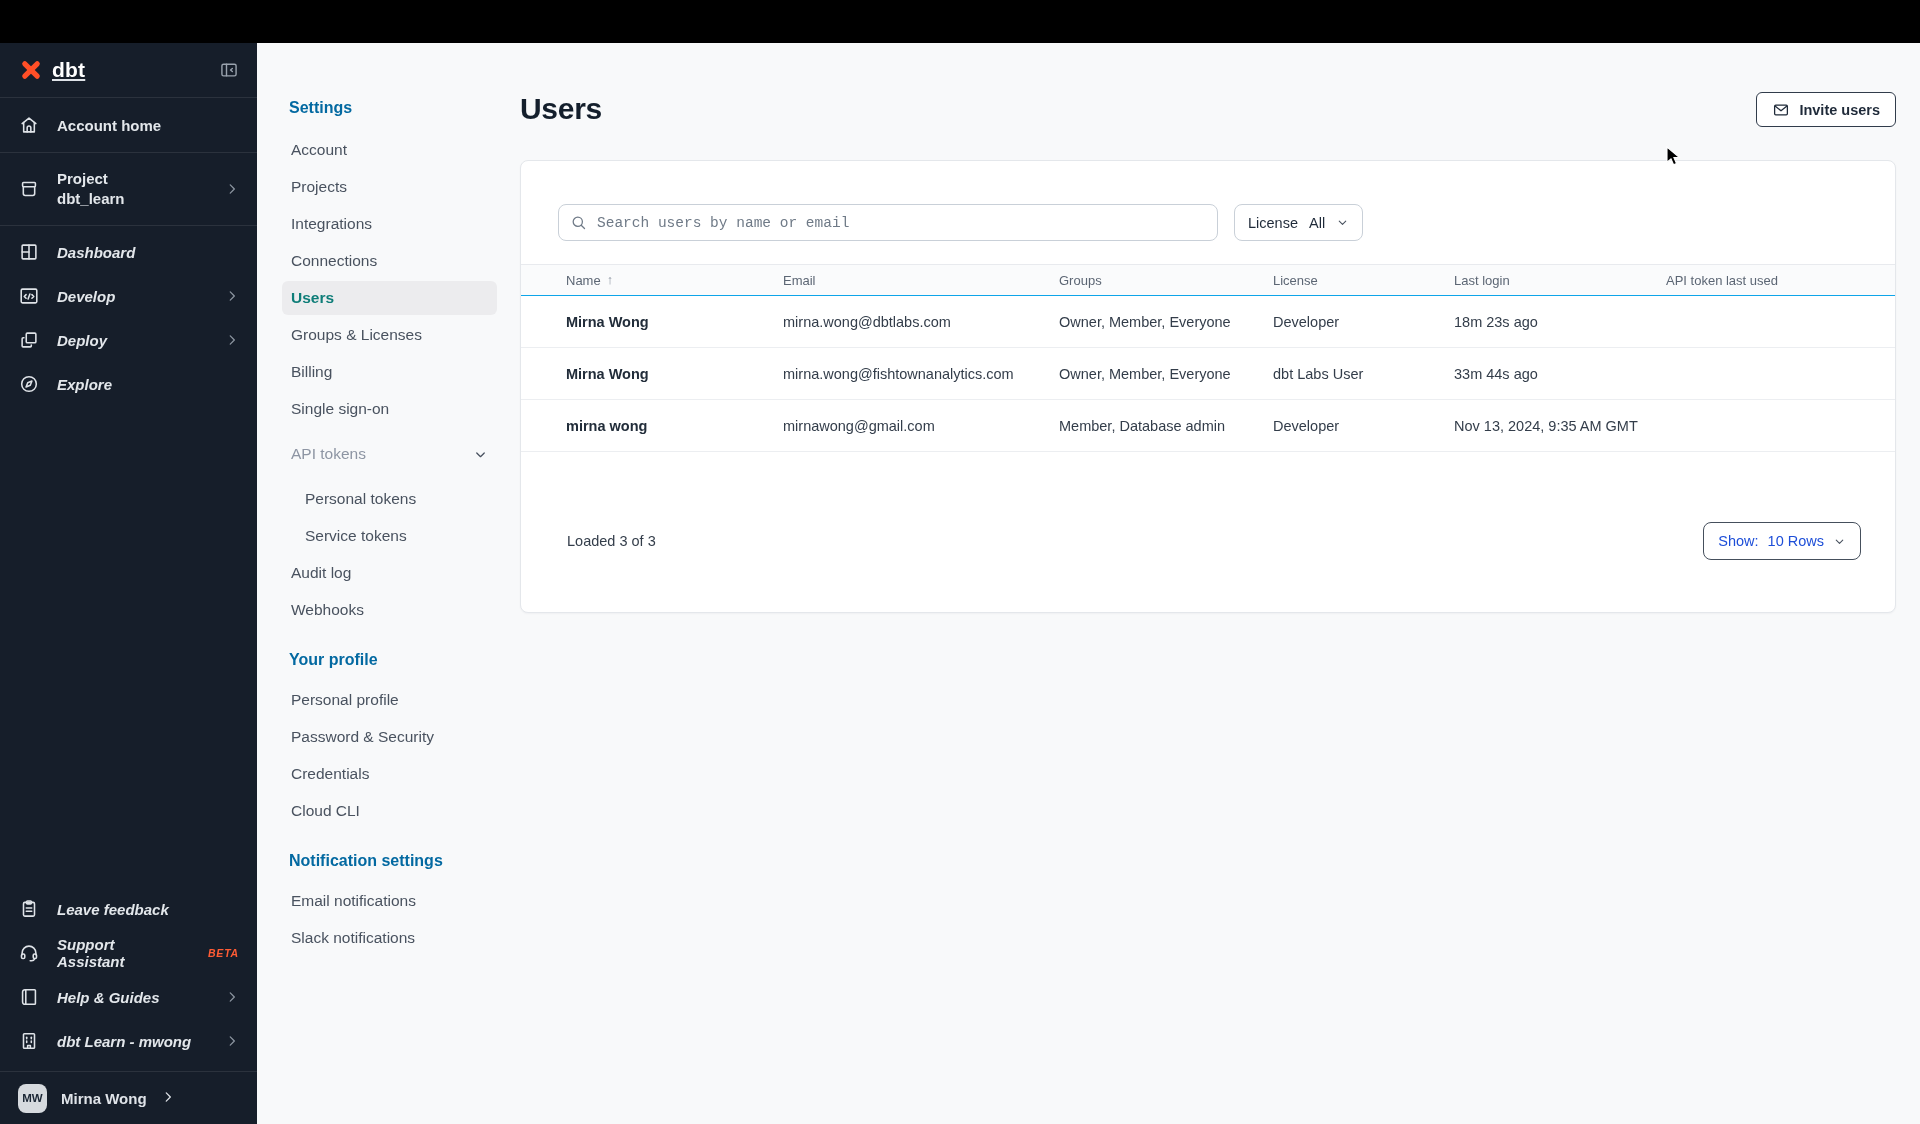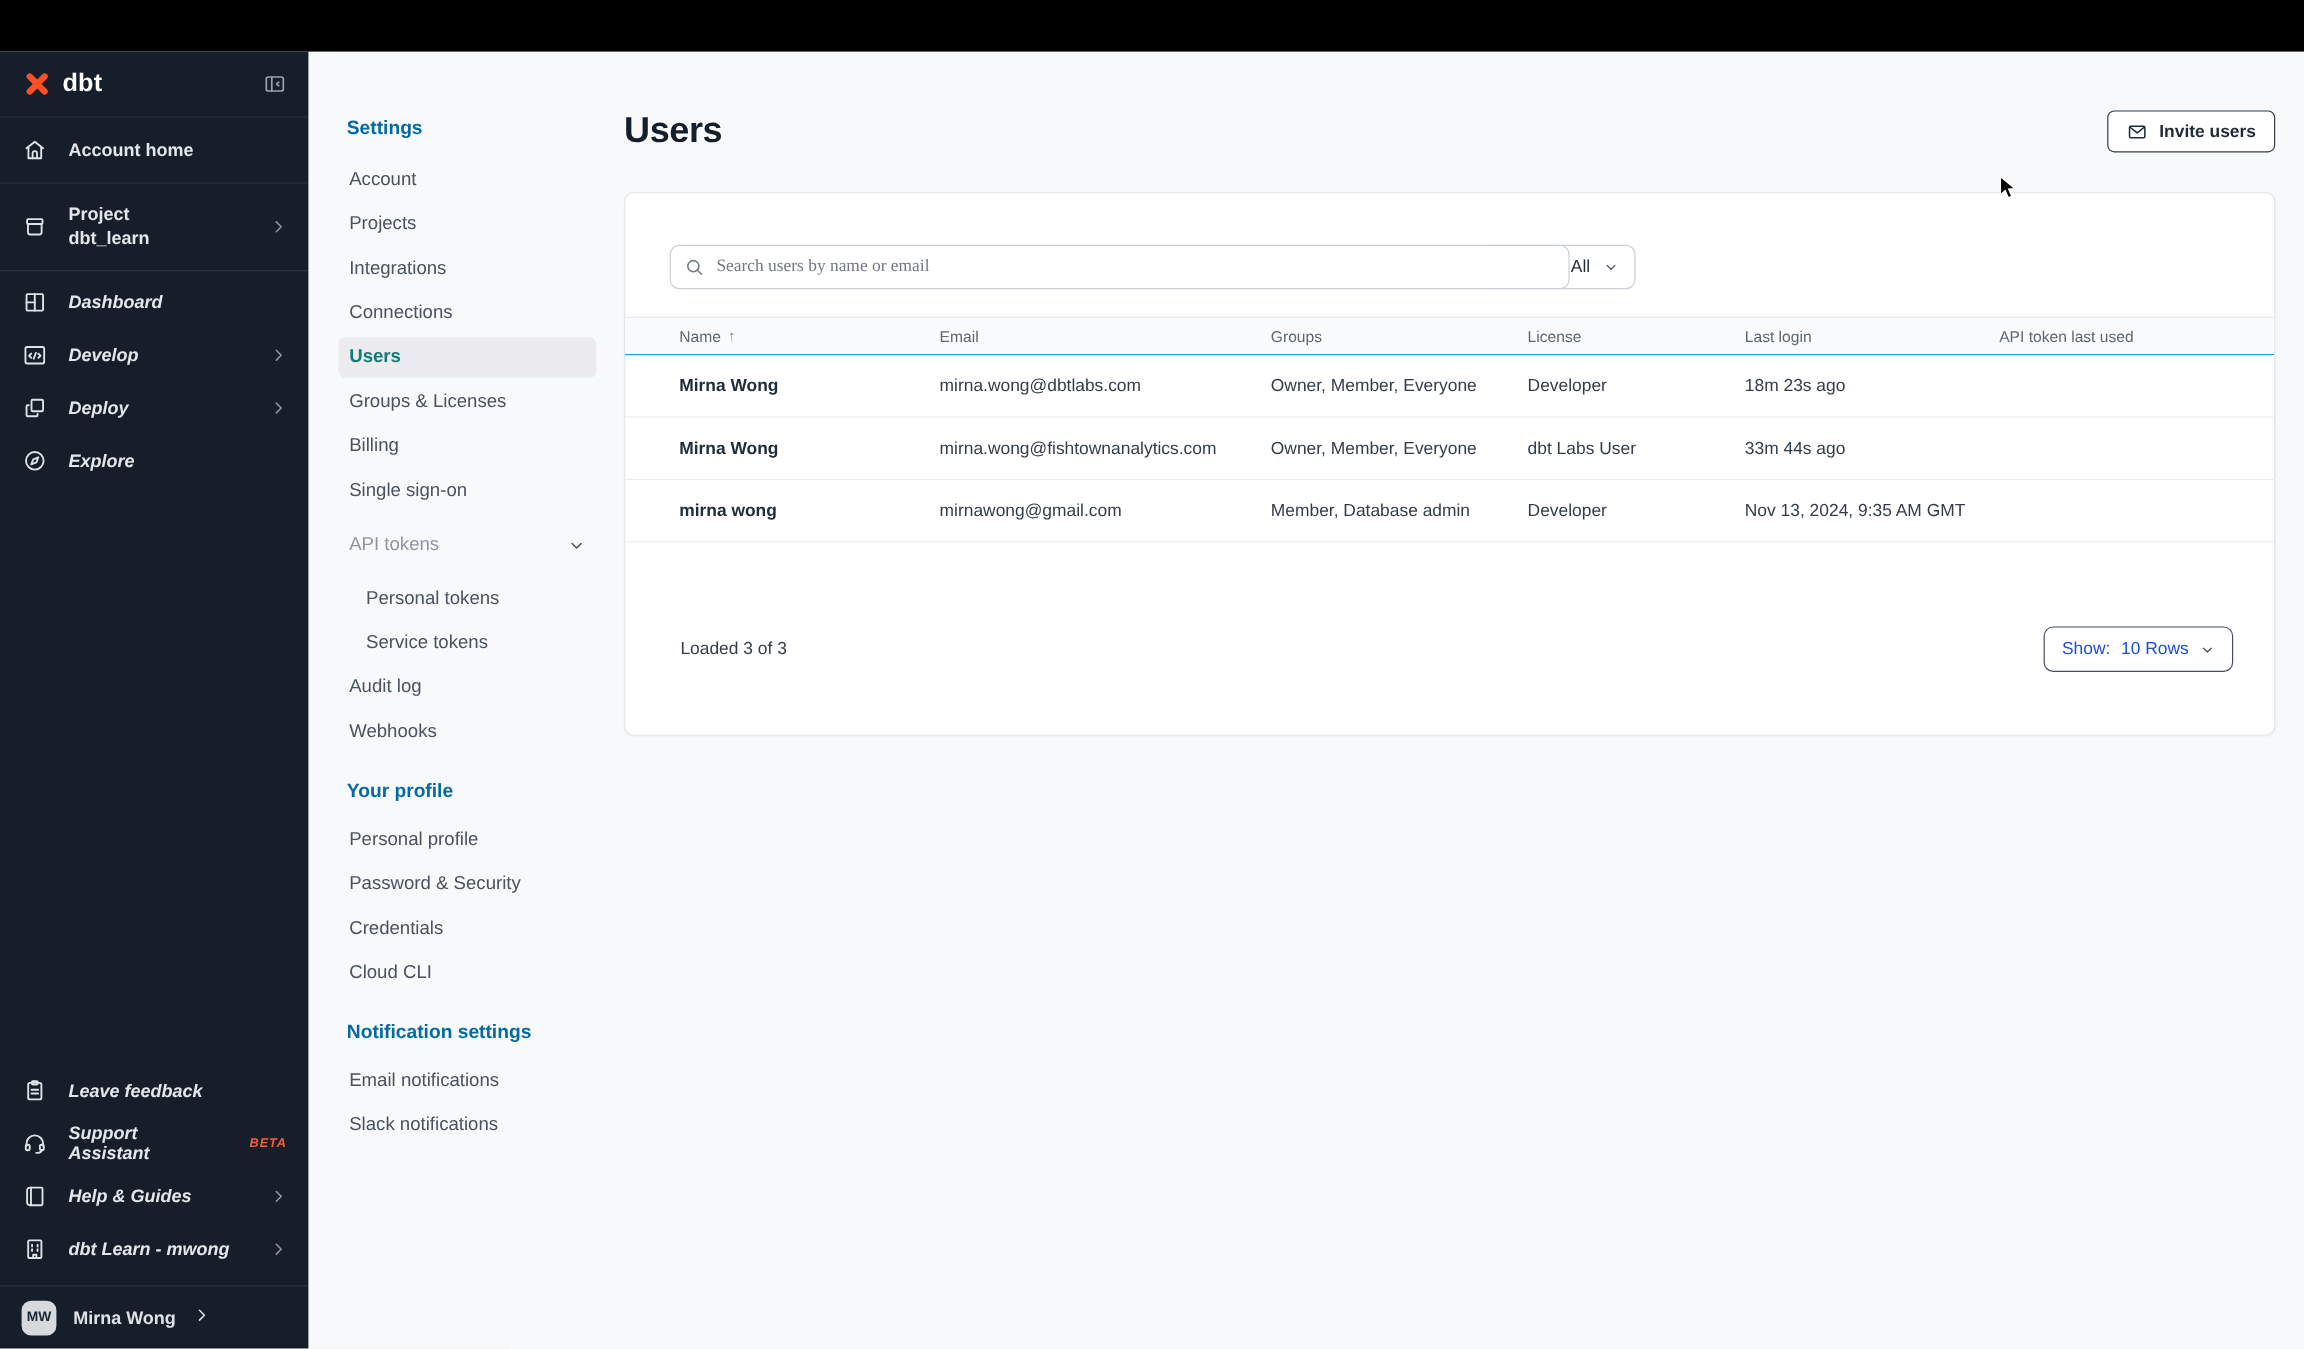--- a/index.html
+++ b/index.html
@@ -9,21 +9,21 @@
     background:#f8f9fa; font-family:"Liberation Sans", sans-serif;
     -webkit-font-smoothing:antialiased;
   }
   
   .topbar { height:43px; background:#000; }
   .layout { display:flex; height:1081px; }
 
   
   .sidebar { width:257px; flex:0 0 257px; background:#161e2a; color:#dfe3e8; display:flex; flex-direction:column; }
   .sb-header { height:55px; display:flex; align-items:center; padding:0 18px; border-bottom:1px solid rgba(255,255,255,.09); }
-  .sb-logo { display:flex; align-items:center; gap:8px; }
+  .sb-logo { display:flex; align-items:center; gap:8px;text-decoration:underline; }
   .sb-logo-text { font-size:21px; font-weight:700; color:#fff; letter-spacing:.2px; }
   .sb-collapse { margin-left:auto; color:#9aa3ae; display:flex; align-items:center; cursor:pointer; }
   .sb-item { display:flex; align-items:center; gap:17px; padding:0 18px; font-weight:700; font-size:15px; color:#e3e7eb; cursor:pointer; }
   .sb-item .sb-ic { flex:0 0 22px; display:flex; color:#dfe3e8; }
   .sb-item .sb-chev { margin-left:auto; color:#8d96a1; display:flex; }
   .h55 { height:55px; border-bottom:1px solid rgba(255,255,255,.09); }
   .h73 { height:73px; border-bottom:1px solid rgba(255,255,255,.09); }
   .h44 { height:44px;font-style:italic; }
   .sb-twoline { display:flex; flex-direction:column; gap:3px; line-height:1.1; }
   .sb-spacer { flex:1; }
@@ -47,22 +47,22 @@
   .main { flex:1; padding-right:24px; }
   .main-head { display:flex; align-items:flex-start; justify-content:space-between; margin-top:49px; }
   .page-title { font-size:30px; font-weight:700; color:#141f2c; letter-spacing:-.3px; }
   .btn-outline { display:flex; align-items:center; gap:9px; height:35px; padding:0 15px; background:#fff;
                  border:1px solid #313c4b; border-radius:6px; font-size:14.5px; font-weight:700; color:#1f2a39;
                  font-family:inherit; cursor:pointer; }
   .card { margin-top:33px; width:1376px; background:#fff; border:1px solid #e4e7eb; border-radius:8px;
           box-shadow:0 1px 2px rgba(16,24,40,.04); padding-bottom:52px; }
   .card-toolbar { display:flex; align-items:center; padding:43px 0 0 37px; }
   .search-wrap { position:relative; width:649px; }
-  .search-wrap input { width:750px; height:37px; border:1px solid #c9d0d8; border-radius:8px; padding:0 0 0 38px;
-                       font-size:14.5px; color:#333d4a; font-family:Liberation Serif, serif; background:#fff; outline:none; }
+  .search-wrap input { width:660px; height:37px; border:1px solid #c9d0d8; border-radius:8px; padding:0 0 0 38px;
+                       font-size:14.5px; color:#333d4a; font-family:Liberation Mono, monospace; background:#fff; outline:none; }
   .search-wrap input::placeholder { color:#6f7a87; }
   .search-ic { position:absolute; left:12px; top:10px; color:#6f7a87; }
   .filter-btn { margin-left:27px; height:37px; padding:0 13px; display:flex; align-items:center; gap:11px;
                 background:#fff; border:1px solid #c9d0d8; border-radius:8px; font-size:14.5px; color:#1f2a39;
                 font-family:inherit; cursor:pointer; }
   .filter-btn .chev { color:#49525f; display:flex; }
 
   .tbl-head { margin-top:23px; height:32px; background:#fafbfc; border-top:1px solid #e8eaee; border-bottom:1px solid #0ea5e9;
               display:grid; grid-template-columns:217px 276px 214px 181px 212px 1fr; align-items:center; padding-left:45px;
               font-size:13px; color:#5c6674; }

